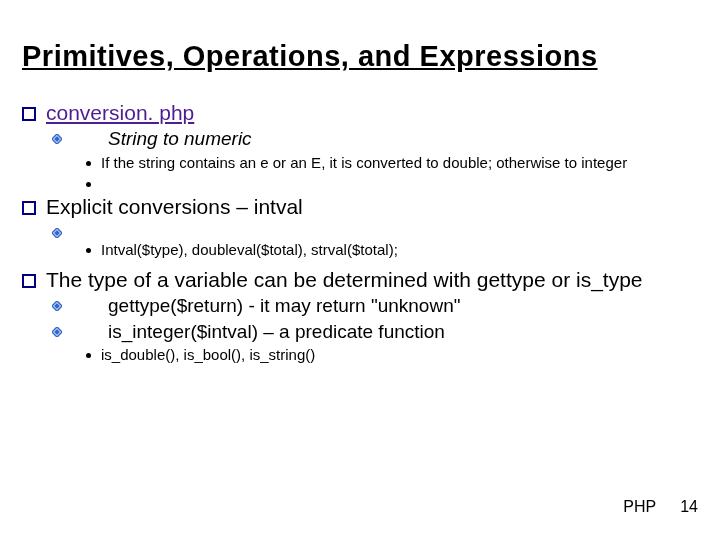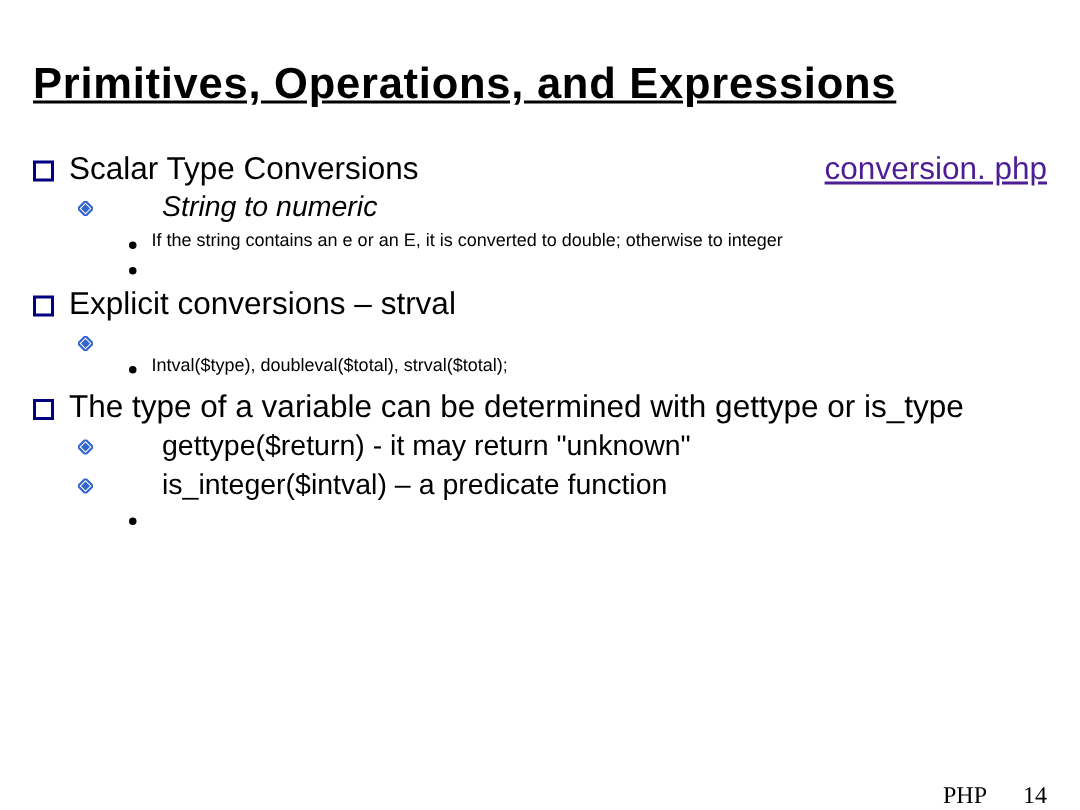--- a/index.html
+++ b/index.html
@@ -77,46 +77,44 @@
   .dot {
     width: 5px;
     height: 5px;
     background: #000;
     border-radius: 50%;
     flex-shrink: 0;
     margin-top: 8px;
     margin-right: 10px;
   }
   .dot-text {
-    font-size: 12px;
+    font-size: 15px;
     line-height: 1.3;
   }
   .gap { height: 6px; }
   .footer {
     position: absolute;
-    bottom: 0;
+    bottom: 24px;
     right: 22px;
     font-size: 16px;
     display: flex;
     align-items: baseline;
     gap: 24px;
-    font-family: Liberation Serif, serif;
   }
   .page-num { font-size: 16px; }
   .sec-line { display:flex; justify-content:space-between; width:100%; align-items:baseline; }
 </style>
 </head>
 <body>
 
 <div class="title">Primitives, Operations, and Expressions</div>
 
 <div class="row-section">
   <div class="sq"></div>
   <div class="section-text sec-line">
-    <span>Scalar Type Conversions</span>
     <span class="link">conversion. php</span>
   </div>
 </div>
 <div class="row-sub">
   <div class="dia">
     <svg width="10" height="10">
         <polygon points="5,0 10,5 5,10 0,5" fill="#fff" stroke="#36c" stroke-width="1.5"></polygon>
         <polygon points="5,2 8,5 5,8 2,5" fill="#36c"></polygon>
       </svg>
   </div>
@@ -127,21 +125,21 @@
   <div class="dot-text">If the string contains an e or an E, it is converted to double; otherwise to integer</div>
 </div>
 <div class="row-dot">
   <div class="dot"></div>
 </div>
 
 <div class="gap"></div>
 
 <div class="row-section">
   <div class="sq"></div>
-  <div class="section-text">Explicit conversions – strval</div>
+  <div class="section-text">Explicit conversions – intval</div>
 </div>
 <div class="row-sub">
   <div class="dia">
     <svg width="10" height="10">
         <polygon points="5,0 10,5 5,10 0,5" fill="#fff" stroke="#36c" stroke-width="1.5"></polygon>
         <polygon points="5,2 8,5 5,8 2,5" fill="#36c"></polygon>
       </svg>
   </div>
 </div>
 <div class="row-dot">
@@ -168,18 +166,19 @@
   <div class="dia">
     <svg width="10" height="10">
         <polygon points="5,0 10,5 5,10 0,5" fill="#fff" stroke="#36c" stroke-width="1.5"></polygon>
         <polygon points="5,2 8,5 5,8 2,5" fill="#36c"></polygon>
       </svg>
   </div>
   <div class="sub-text-nonital">is_integer($intval) – a predicate function</div>
 </div>
 <div class="row-dot">
   <div class="dot"></div>
+  <div class="dot-text">is_double(), is_bool(), is_string()</div>
 </div>
 
 <div class="footer">
   <span>PHP</span>
   <span class="page-num">14</span>
 </div>
 
 </body></html>

